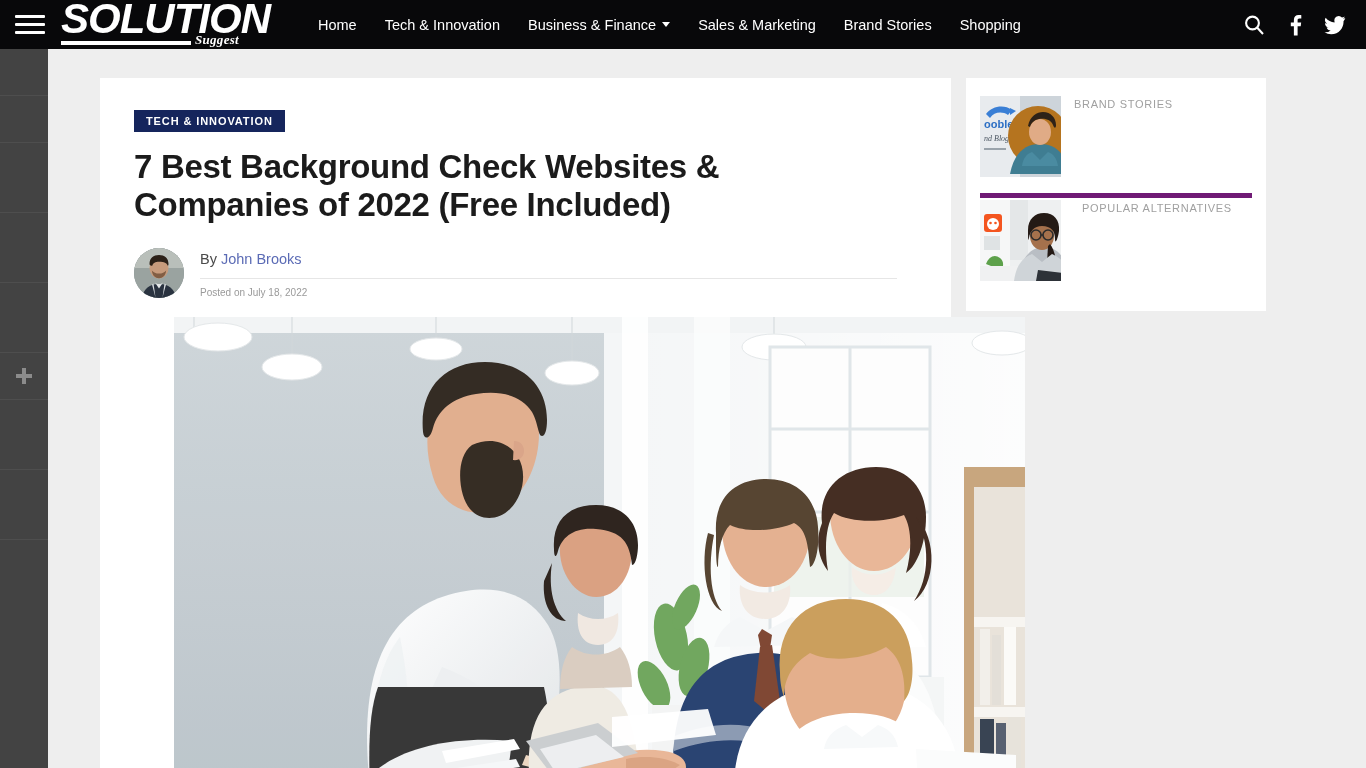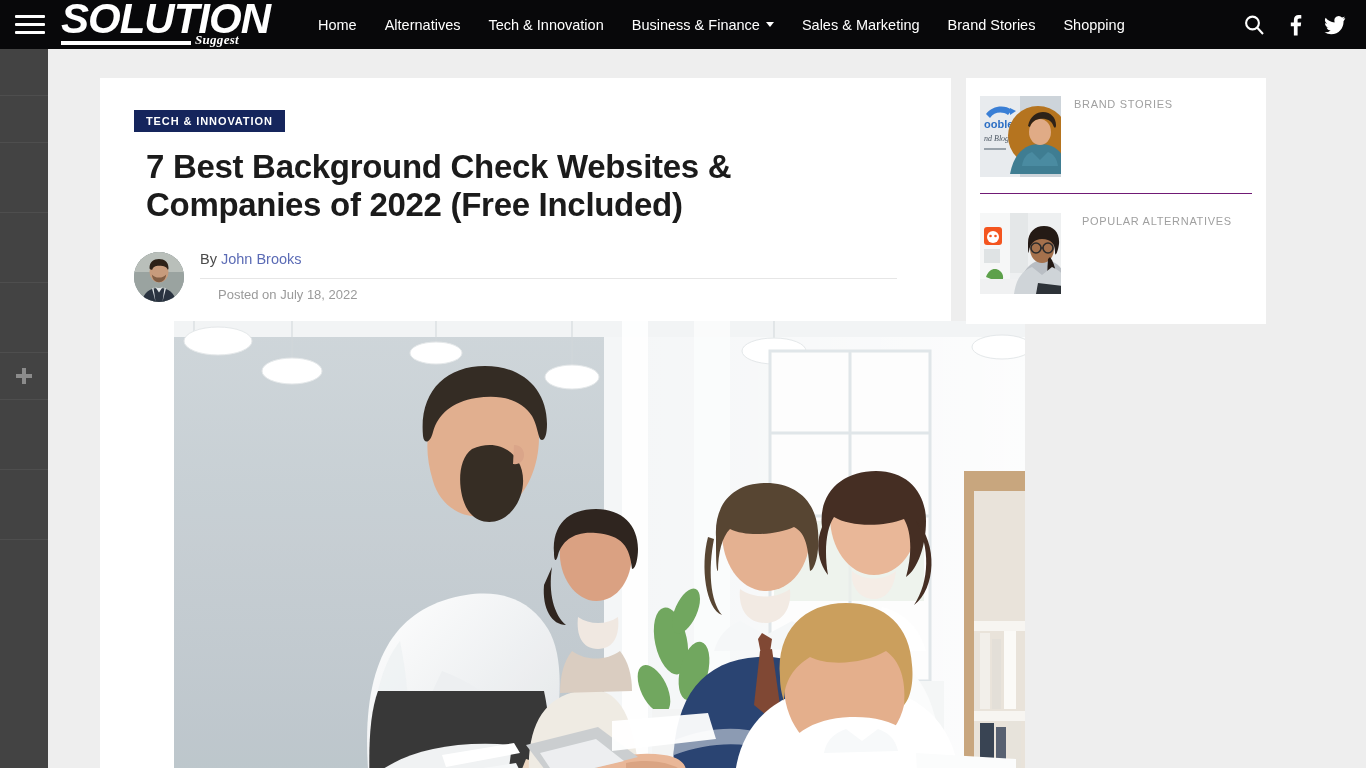--- a/index.html
+++ b/index.html
@@ -105,54 +105,54 @@
   .article-inner { padding: 32px 34px 0 34px; }
 
   .cat-badge {
     display: inline-block;
     background: #15255c; color: #ffffff;
     font-size: 11px; font-weight: bold; letter-spacing: .9px;
     padding: 5px 12px 5px 12px;
   }
 
   .article-title {
-    margin: 16px 0 0 12px;
+    margin: 16px 0 0 0;
     font-size: 33px; line-height: 38px;
     font-weight: bold; color: #1b1b1b;
     letter-spacing: -.3px; max-width: 700px;
   }
 
   .byline { display: flex; align-items: flex-end; margin-top: 21px; }
   .avatar {
     width: 50px; height: 50px; border-radius: 50%;
     flex: 0 0 50px; overflow: hidden;
     background: #7d8a8f; margin-right: 16px;
   }
   .avatar svg { display: block; }
   .byline-text { padding-top: 6px; width: 697px; }
   .by-line1 { font-size: 14.5px; color: #4a4a4a; padding-bottom: 11px; border-bottom: 1px solid #e6e6e6; }
   .by-line1 a { color: #5b6bb5; text-decoration: none; cursor: pointer; }
-  .by-line2 { font-size: 13px; color: #9a9a9a; padding-top: 8px; margin-left: 18px; }
+  .by-line2 { font-size: 10px; color: #9a9a9a; padding-top: 8px; }
 
   
   .hero {
     position: relative; margin-top: 19px;
     width: 851px; height: 470px;
     overflow: hidden; background: #cfd6da;
   }
   .hero svg { display: block; }
 
   
   .side-card {
     position: absolute; left: 966px; top: 29px;
     width: 300px; background: #ffffff;
     padding: 14px 14px 14px 14px;
   }
   .side-item { display: flex; gap: 13px; padding: 4px 0 16px 0; }
-  .side-item + .side-item { border-top: 1px solid #701a75; padding-top: 19px; gap: 21px; }
+  .side-item + .side-item { border-top: 5px solid #701a75; padding-top: 2px; gap: 21px; }
   .side-thumb {
     width: 81px; height: 81px; flex: 0 0 81px;
     overflow: hidden; background: #c4b5fd;
   }
   .side-thumb svg { display: block; }
   .side-meta { padding-top: 2px; }
   .side-cat {
     font-size: 11px; letter-spacing: .7px; color: #a0a0a0;
     text-transform: uppercase; display: block; margin-bottom: 6px;
   }
@@ -190,23 +190,20 @@
     <span class="logo-main">SOLUTION</span>
     <span class="logo-rule">
       <span class="bar"></span>
       <span class="logo-sub">Suggest</span>
     </span>
   </a>
 
   <nav class="nav">
     <a class="nav-item">
       <span>Home</span>
-    </a>
-    <a class="nav-item">
-      <span>Alternatives</span>
     </a>
     <a class="nav-item">
       <span>Tech &amp; Innovation</span>
     </a>
     <a class="nav-item">
       <span>Business &amp; Finance</span>
       <i class="caret"></i>
     </a>
     <a class="nav-item">
       <span>Sales &amp; Marketing</span>

